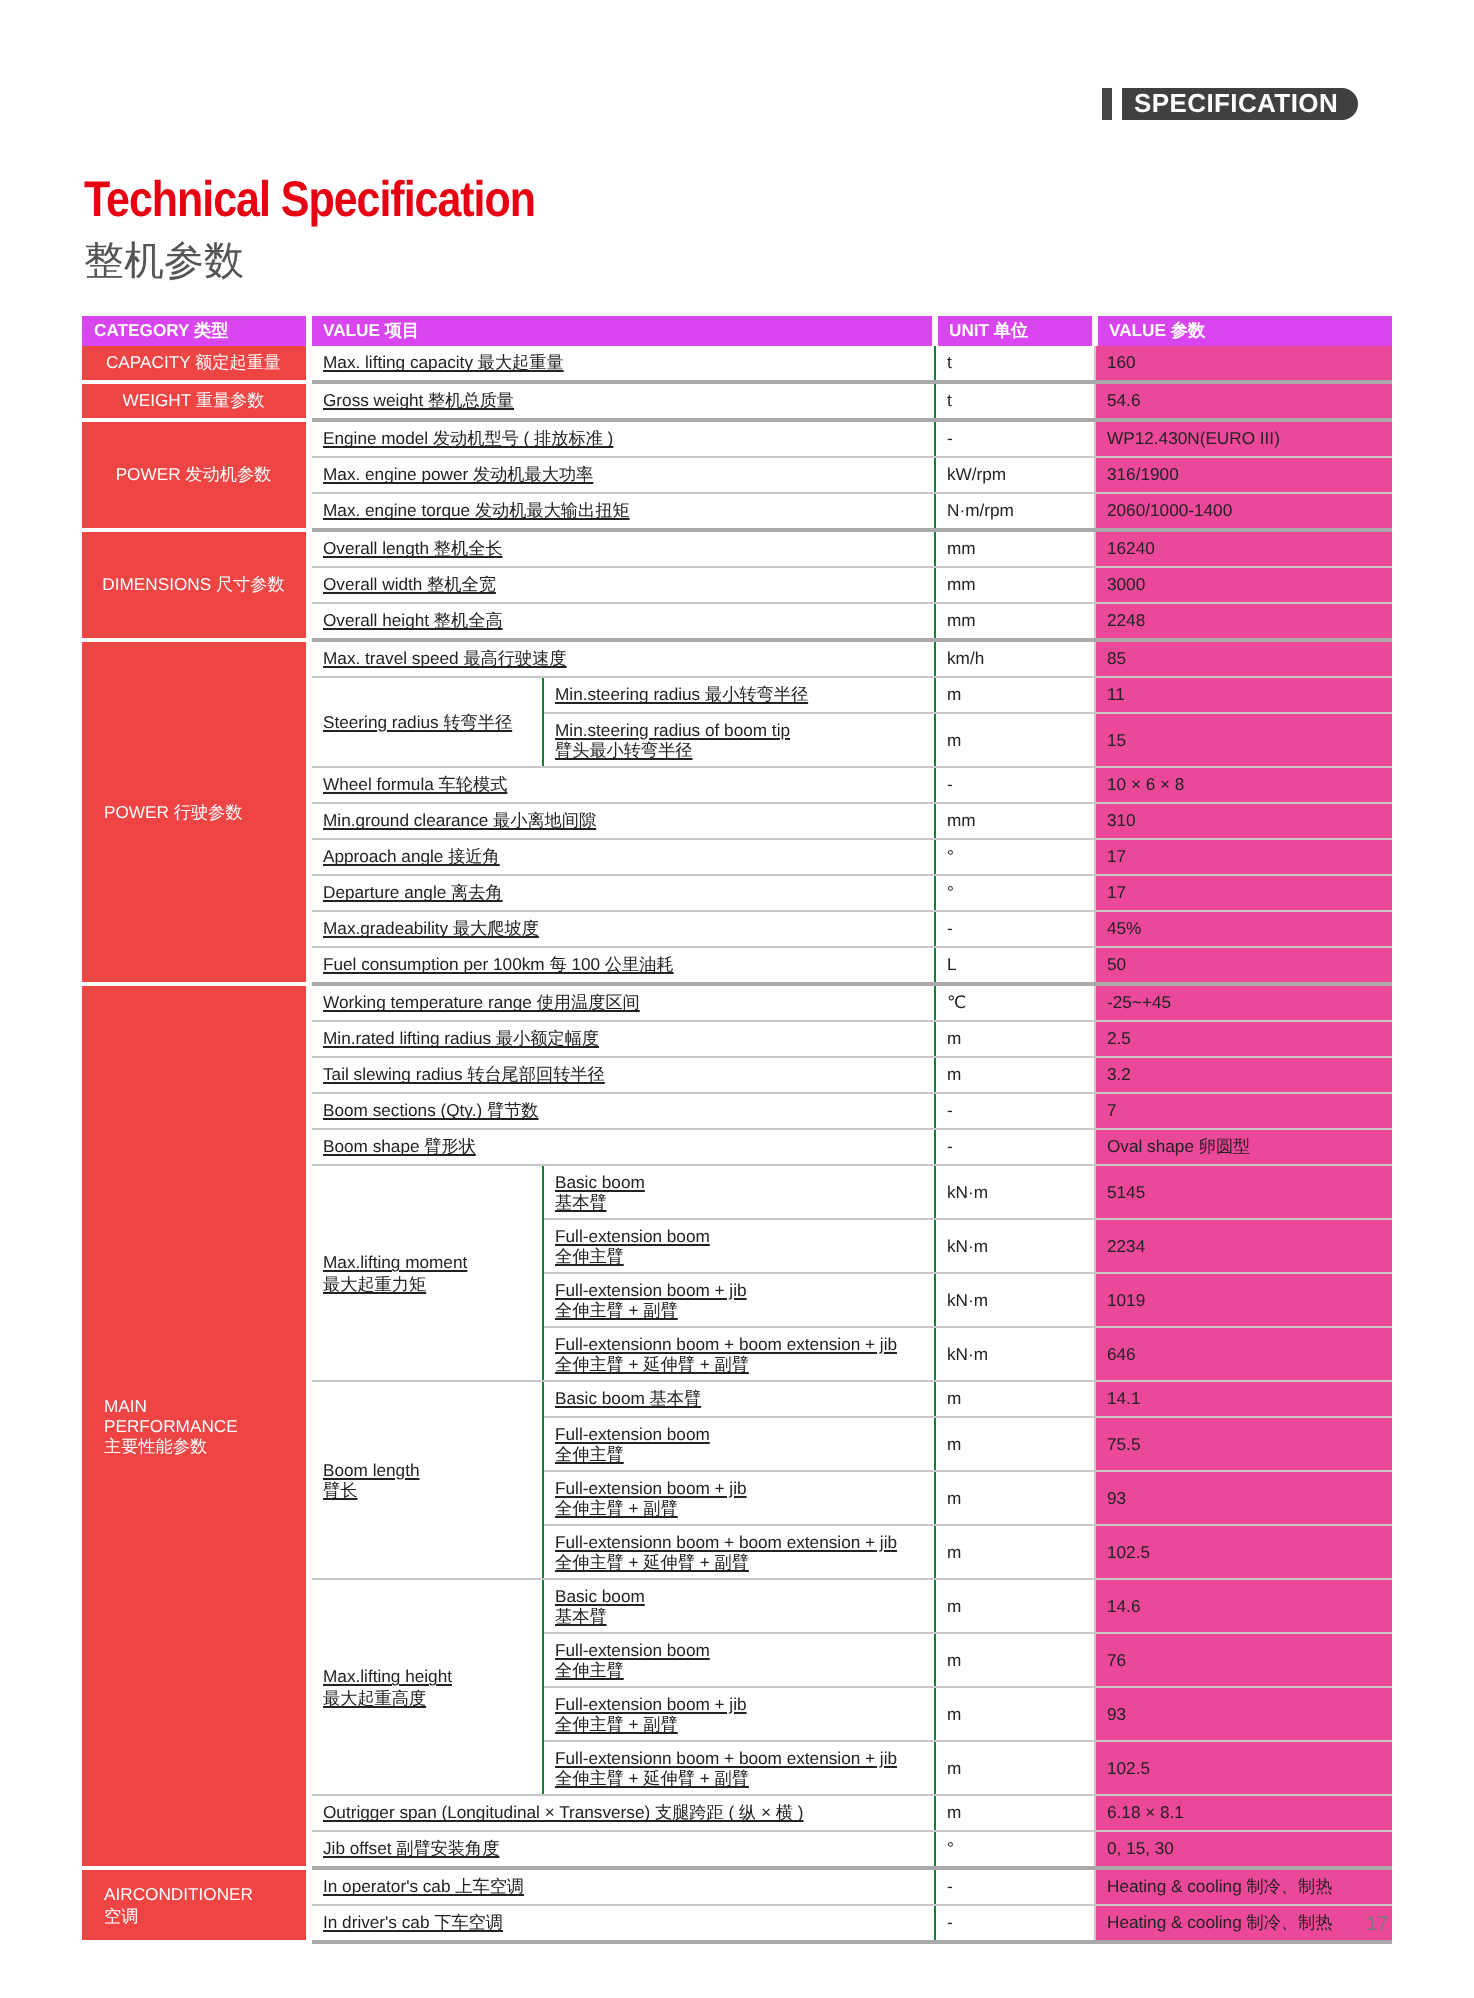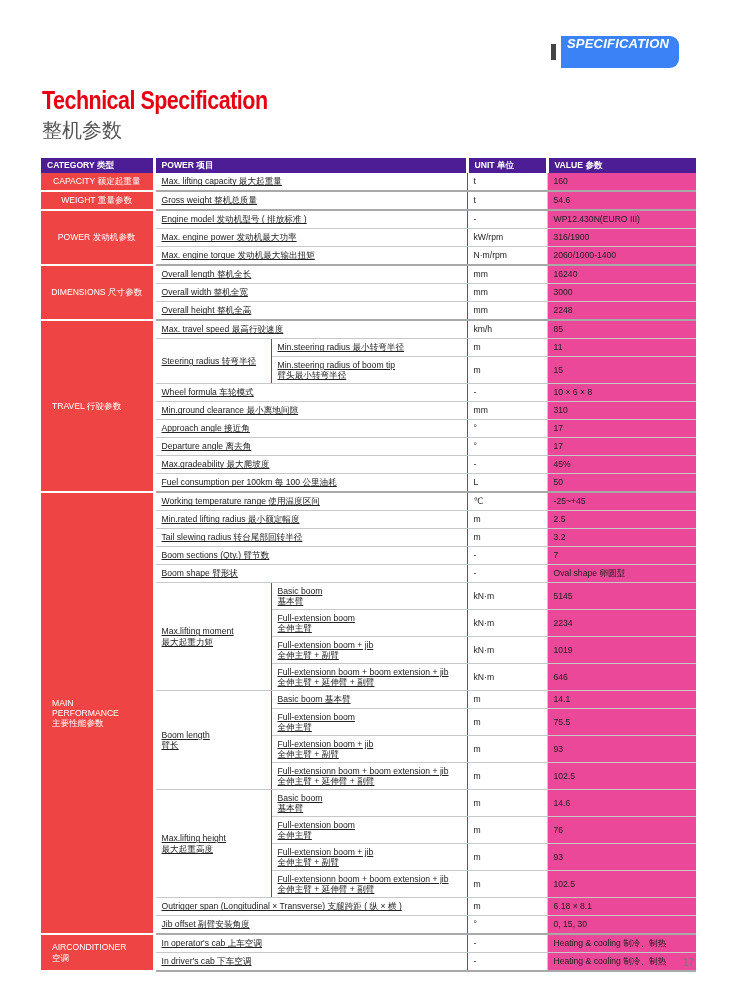--- a/index.html
+++ b/index.html
@@ -7,44 +7,44 @@
     width: 737px; height: 999px; background: #ffffff; position: relative;
     font-family: "Liberation Sans", "DejaVu Sans", sans-serif; color: #222;
     overflow: hidden;
   }
   .spec-badge {
     position: absolute; top: 43px; left: 551px; height: 17px;
     display: flex; align-items: center;
   }
   .spec-badge .bar { width: 5px; height: 16px; background: #444; margin-right: 5px; }
   .spec-badge .label {
-    background: #3b82f6; color: #fff; font-weight: bold; font-size: 13px;
-    height: 32px; line-height: 16px; padding: 0 10px 0 6px; letter-spacing: 0.2px;
-    border-radius: 0 9px 9px 0; font-style: italic;
+    background: #404040; color: #fff; font-weight: bold; font-size: 13px;
+    height: 16px; line-height: 16px; padding: 0 10px 0 6px; letter-spacing: 0.2px;
+    border-radius: 0 9px 9px 0; 
   }
   .title-en {
     position: absolute; top: 86px; left: 42px; margin: 0;
     font-size: 25px; font-weight: bold; color: #e60012; letter-spacing: -0.6px;
     transform: scaleX(0.86); transform-origin: left center;
   }
   .title-zh {
     position: absolute; top: 117px; left: 42px; margin: 0;
     font-size: 20px; color: #555; font-weight: normal;
   }
   table.spec {
     position: absolute; top: 158px; left: 41px; width: 655px;
     border-collapse: collapse; table-layout: fixed; font-size: 8.6px;
   }
   table.spec col.c-cat { width: 113px; }
   table.spec col.c-item1 { width: 117px; }
   table.spec col.c-item2 { width: 196px; }
   table.spec col.c-unit { width: 80px; }
   table.spec col.c-val { width: 149px; }
   table.spec th {
-    background: #4c1d95; color: #fff; text-align: left; font-weight: bold;
+    background: #d946ef; color: #fff; text-align: left; font-weight: bold;
     height: 15px; padding: 0 6px; border-right: 3px solid #fff;
     font-size: 8.6px;
   }
   table.spec th:last-child { border-right: none; }
   table.spec td {
     padding: 2px 6px; height: 13px; border-bottom: 1px solid #c8c8c8;
     vertical-align: middle; line-height: 1.2;
   }
   table.spec td.cat {
     background: #ef4444; color: #fff; border-right: 3px solid #fff;
@@ -76,21 +76,21 @@
   <colgroup>
     <col class="c-cat">
       <col class="c-item1">
       <col class="c-item2">
       <col class="c-unit">
       <col class="c-val">
   </colgroup>
   <thead>
     <tr>
       <th>CATEGORY 类型</th>
-      <th colspan="2">POWER 项目</th>
+      <th colspan="2">VALUE 项目</th>
       <th>UNIT 单位</th>
       <th>VALUE 参数</th>
     </tr>
   </thead>
   <tbody>
 
     <tr class="group-end">
       <td class="cat center">CAPACITY 额定起重量</td>
       <td class="item" colspan="2">Max. lifting capacity 最大起重量</td>
       <td class="unit">t</td>
@@ -132,21 +132,21 @@
       <td class="unit">mm</td>
       <td class="val">3000</td>
     </tr>
     <tr class="group-end">
       <td class="item" colspan="2">Overall height 整机全高</td>
       <td class="unit">mm</td>
       <td class="val">2248</td>
     </tr>
 
     <tr>
-      <td class="cat" rowspan="9">TRAVEL 行驶参数</td>
+      <td class="cat" rowspan="9">POWER 行驶参数</td>
       <td class="item" colspan="2">Max. travel speed 最高行驶速度</td>
       <td class="unit">km/h</td>
       <td class="val">85</td>
     </tr>
     <tr>
       <td class="item" rowspan="2">Steering radius 转弯半径</td>
       <td class="item">Min.steering radius 最小转弯半径</td>
       <td class="unit">m</td>
       <td class="val">11</td>
     </tr>

